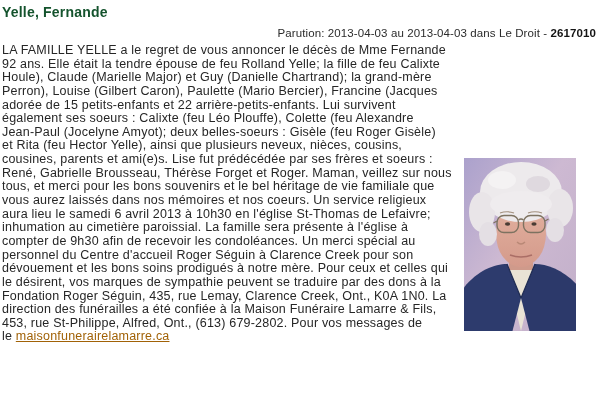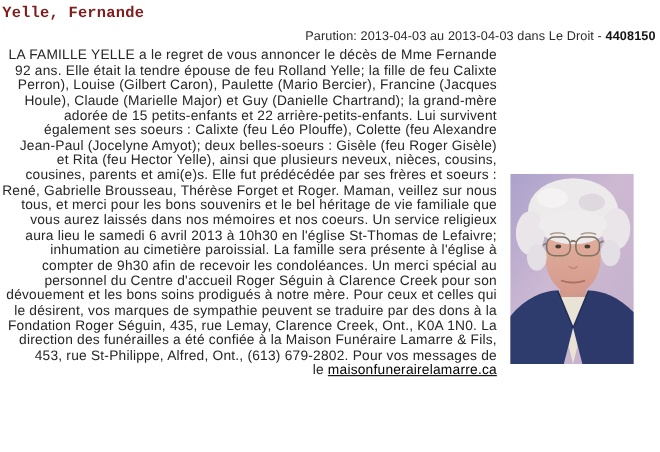--- a/index.html
+++ b/index.html
@@ -15,22 +15,21 @@
     font-family: "Liberation Sans", sans-serif;
     overflow: hidden;
   }
   .page-title {
     position: absolute;
     top: 4px;
     left: 2px;
     font-size: 14px;
     font-weight: bold;
     letter-spacing: 0.2px;
-    color: #7f1d1d;
-    font-family: Liberation Mono, monospace;
+    color: #14532d;
   }
   .publication-info {
     position: absolute;
     top: 27px;
     right: 4px;
     font-size: 11.5px;
     letter-spacing: 0.1px;
     color: #2b2b2b;
     white-space: nowrap;
   }
@@ -41,23 +40,23 @@
   .obituary-text {
     position: absolute;
     top: 44px;
     left: 2px;
     font-size: 12.5px;
     line-height: 13.65px;
     letter-spacing: 0.2px;
     color: #262626;
     white-space: nowrap;
   }
-  .text-line { height: 13.65px; text-align: right; }
+  .text-line { height: 13.65px; }
   .funeral-home-link {
-    color: #000000;
+    color: #a16207;
     text-decoration: underline;
     cursor: pointer;
   }
   .portrait-photo {
     position: absolute;
     left: 464px;
     top: 158px;
     width: 112px;
     height: 173px;
     box-shadow: 0 0 0 1px #d8d2e2 inset;
@@ -65,33 +64,33 @@
   .portrait-photo svg { display: block; }
 </style>
 </head>
 <body>
 
 <div id="page">
 
   <div class="page-title">Yelle, Fernande</div>
 
   <div class="publication-info">
-    <span>Parution: 2013-04-03 au 2013-04-03 dans Le Droit - </span><span class="ref-number">4408150</span>
+    <span>Parution: 2013-04-03 au 2013-04-03 dans Le Droit - </span><span class="ref-number">2617010</span>
   </div>
 
   <div class="obituary-text">
     <div class="text-line">LA FAMILLE YELLE a le regret de vous annoncer le décès de Mme Fernande</div>
     <div class="text-line">92 ans. Elle était la tendre épouse de feu Rolland Yelle; la fille de feu Calixte</div>
+    <div class="text-line">Houle), Claude (Marielle Major) et Guy (Danielle Chartrand); la grand-mère</div>
     <div class="text-line">Perron), Louise (Gilbert Caron), Paulette (Mario Bercier), Francine (Jacques</div>
-    <div class="text-line">Houle), Claude (Marielle Major) et Guy (Danielle Chartrand); la grand-mère</div>
     <div class="text-line">adorée de 15 petits-enfants et 22 arrière-petits-enfants. Lui survivent</div>
     <div class="text-line">également ses soeurs : Calixte (feu Léo Plouffe), Colette (feu Alexandre</div>
     <div class="text-line">Jean-Paul (Jocelyne Amyot); deux belles-soeurs : Gisèle (feu Roger Gisèle)</div>
     <div class="text-line">et Rita (feu Hector Yelle), ainsi que plusieurs neveux, nièces, cousins,</div>
-    <div class="text-line">cousines, parents et ami(e)s. Elle fut prédécédée par ses frères et soeurs :</div>
+    <div class="text-line">cousines, parents et ami(e)s. Lise fut prédécédée par ses frères et soeurs :</div>
     <div class="text-line">René, Gabrielle Brousseau, Thérèse Forget et Roger. Maman, veillez sur nous</div>
     <div class="text-line">tous, et merci pour les bons souvenirs et le bel héritage de vie familiale que</div>
     <div class="text-line">vous aurez laissés dans nos mémoires et nos coeurs. Un service religieux</div>
     <div class="text-line">aura lieu le samedi 6 avril 2013 à 10h30 en l'église St-Thomas de Lefaivre;</div>
     <div class="text-line">inhumation au cimetière paroissial. La famille sera présente à l'église à</div>
     <div class="text-line">compter de 9h30 afin de recevoir les condoléances. Un merci spécial au</div>
     <div class="text-line">personnel du Centre d'accueil Roger Séguin à Clarence Creek pour son</div>
     <div class="text-line">dévouement et les bons soins prodigués à notre mère. Pour ceux et celles qui</div>
     <div class="text-line">le désirent, vos marques de sympathie peuvent se traduire par des dons à la</div>
     <div class="text-line">Fondation Roger Séguin, 435, rue Lemay, Clarence Creek, Ont., K0A 1N0. La</div>

